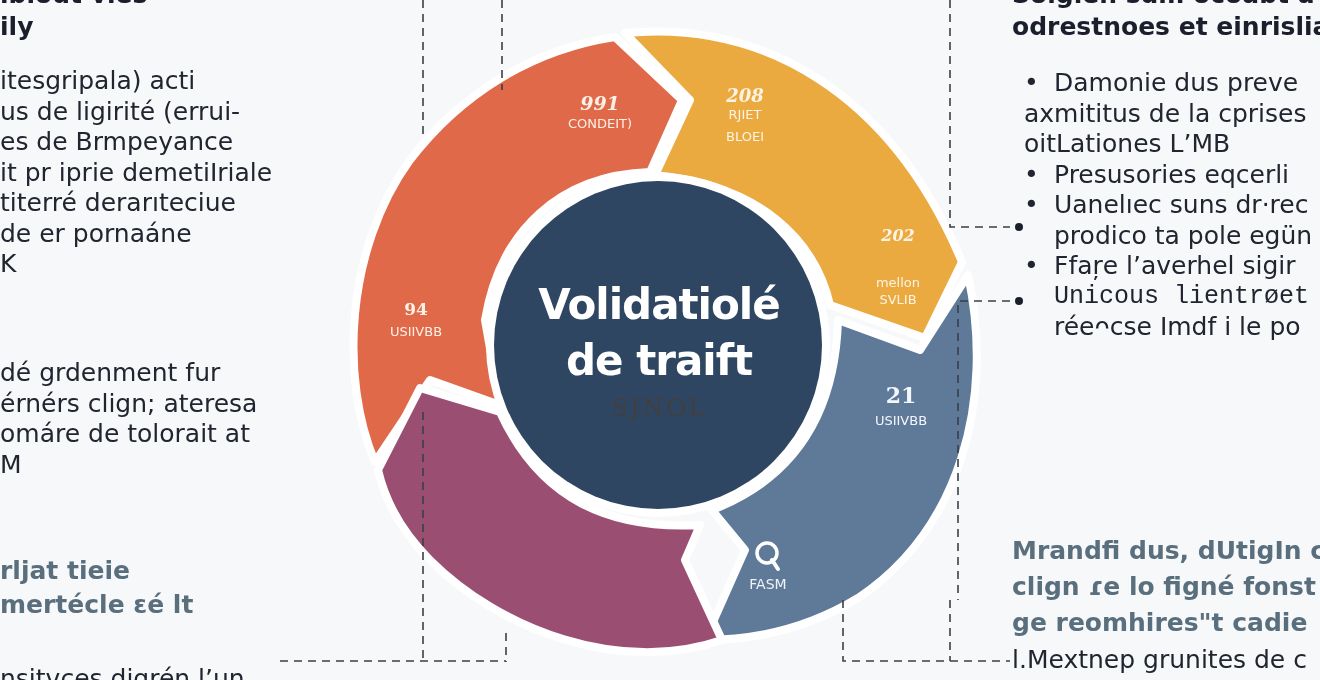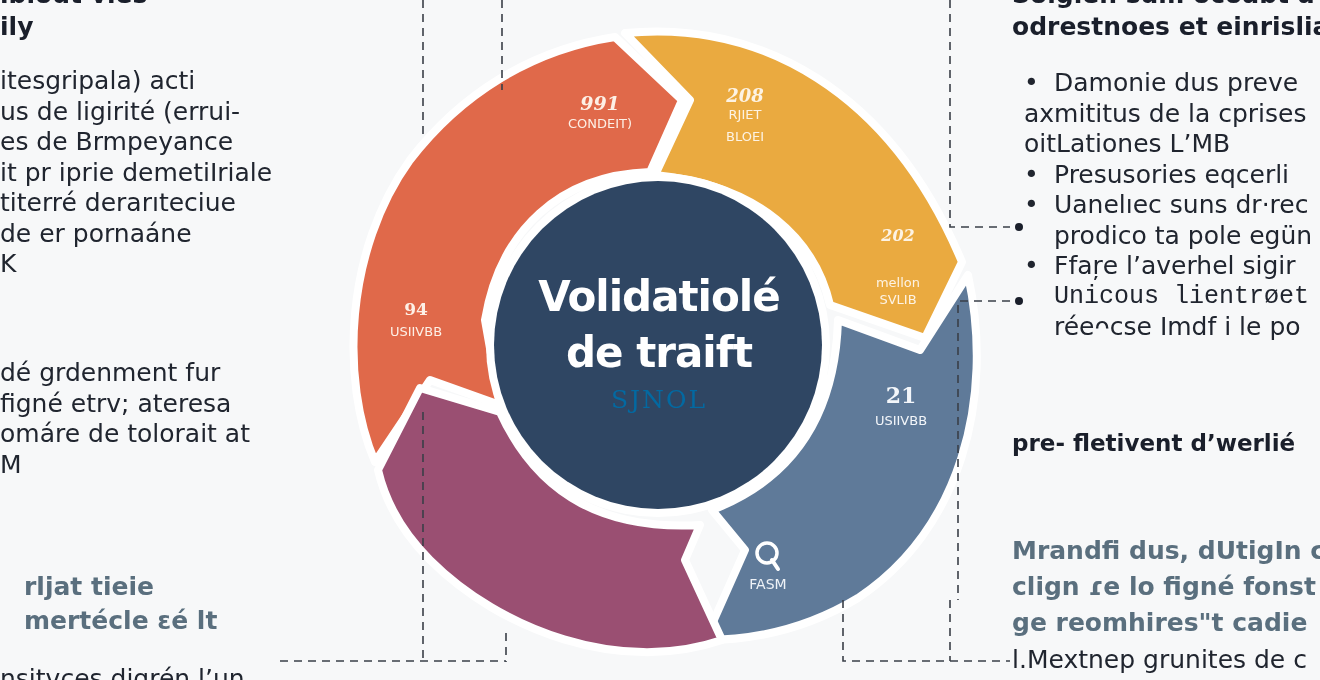--- a/index.html
+++ b/index.html
@@ -83,47 +83,47 @@
 
 <div class="item" style="left:738px;top:540px;width:60px;text-align:center;color:#eef2f7;">
   <svg width="30" height="32" viewBox="0 0 30 32" style="position:relative;display:block;margin:0 auto;">
     <circle cx="14" cy="13" r="10" fill="none" stroke="#ffffff" stroke-width="3.5"></circle>
     <line x1="19" y1="20" x2="25" y2="29" stroke="#ffffff" stroke-width="4" stroke-linecap="round"></line>
   </svg>
   <div style="font-size:14px;line-height:24px;">FASM</div>
 </div>
 
 <div class="item" style="left:494px;top:270px;width:330px;text-align:center;color:#ffffff;">
-  <div style="font-family:'DejaVu Sans',sans-serif;font-weight:bold;font-size:42px;line-height:54px;letter-spacing:-1px;">Volidatiolé</div>
+  <div style="font-family:'DejaVu Sans',sans-serif;font-weight:bold;font-size:42px;line-height:54px;letter-spacing:-1px;margin-top:8px;">Volidatiolé</div>
   <div style="font-family:'DejaVu Sans',sans-serif;font-weight:bold;font-size:42px;line-height:58px;letter-spacing:-1px;">de traift</div>
-  <div style="font-family:'DejaVu Serif',serif;font-size:25px;line-height:36px;letter-spacing:2px;color:#0369a1;font-weight:300;">SJNOL</div>
+  <div style="font-family:'DejaVu Serif',serif;font-size:25px;line-height:36px;letter-spacing:2px;color:#404040;font-weight:300;">SJNOL</div>
 </div>
 
 <div class="col left-col">
   <div class="heading" style="position:absolute;left:0;top:-20px;">iblout vies</div>
   <div class="heading" style="position:absolute;left:0;top:12px;">ily</div>
 
   <div style="position:absolute;left:0;top:66px;">
     <div class="para">itesgripala) acti</div>
     <div class="para">us de ligirité (errui-</div>
     <div class="para">es de Brmpeyance</div>
     <div class="para">it pr iprie demetiIriale</div>
     <div class="para">titerré derarıteciue</div>
     <div class="para"> de er pornaáne</div>
     <div class="para">K</div>
   </div>
 
   <div style="position:absolute;left:0;top:358px;">
     <div class="para">dé grdenment fur</div>
-    <div class="para">figné etrv; ateresa</div>
+    <div class="para">érnérs clign; ateresa</div>
     <div class="para">omáre de tolorait at</div>
     <div class="para">M</div>
   </div>
 
-  <div style="position:absolute;left:0;top:570px;padding-left:24px;">
+  <div style="position:absolute;left:0;top:554px;">
     <div class="heading muted" style="line-height:34px;">rljat tieie</div>
     <div class="heading muted" style="line-height:34px;">mertécle εé lt</div>
   </div>
 
   <div class="para" style="position:absolute;left:0;top:664px;">nsitvces digrén l’un</div>
 </div>
 
 <div class="col right-col">
   <div class="heading" style="position:absolute;left:0;top:-20px;">Soigien sum ocoabt a</div>
   <div class="heading" style="position:absolute;left:0;top:12px;">odrestnoes et einrislia</div>
@@ -134,21 +134,20 @@
     <div class="bullet-line">oitLationes L’MB</div>
     <div class="bullet-line"><span class="dot">•</span><span>Presusories eqcerli</span></div>
     <div class="bullet-line"><span class="dot">•</span><span>Uanelıec suns dr·rec</span></div>
     <div class="bullet-line" style="padding-left:30px;">prodico ta pole egün</div>
     <div class="bullet-line"><span class="dot">•</span><span>Ffaŗe l’averhel sigir</span></div>
     <div class="bullet-line" style="padding-left:30px;font-family:Liberation Mono, monospace;">Unicous lientrøet es</div>
     <div class="bullet-line" style="padding-left:30px;">réeᴖcse Imdf i le po</div>
   </div>
 
   <div style="position:absolute;left:0;top:427px;">
-    <div class="heading" style="font-size:23px;line-height:33px;">pre- fletivent d’werlié</div>
   </div>
 
   <div style="position:absolute;left:0;top:533px;">
     <div class="heading muted" style="line-height:36px;">Mrandfi dus, dUtigIn c</div>
     <div class="heading muted" style="line-height:36px;">clign ɾe lo figné fonst</div>
     <div class="heading muted" style="line-height:36px;">ge reomhires"t cadie</div>
   </div>
 
   <div class="para" style="position:absolute;left:0;top:645px;">l.Mextnep grunites de c</div>
 </div>

